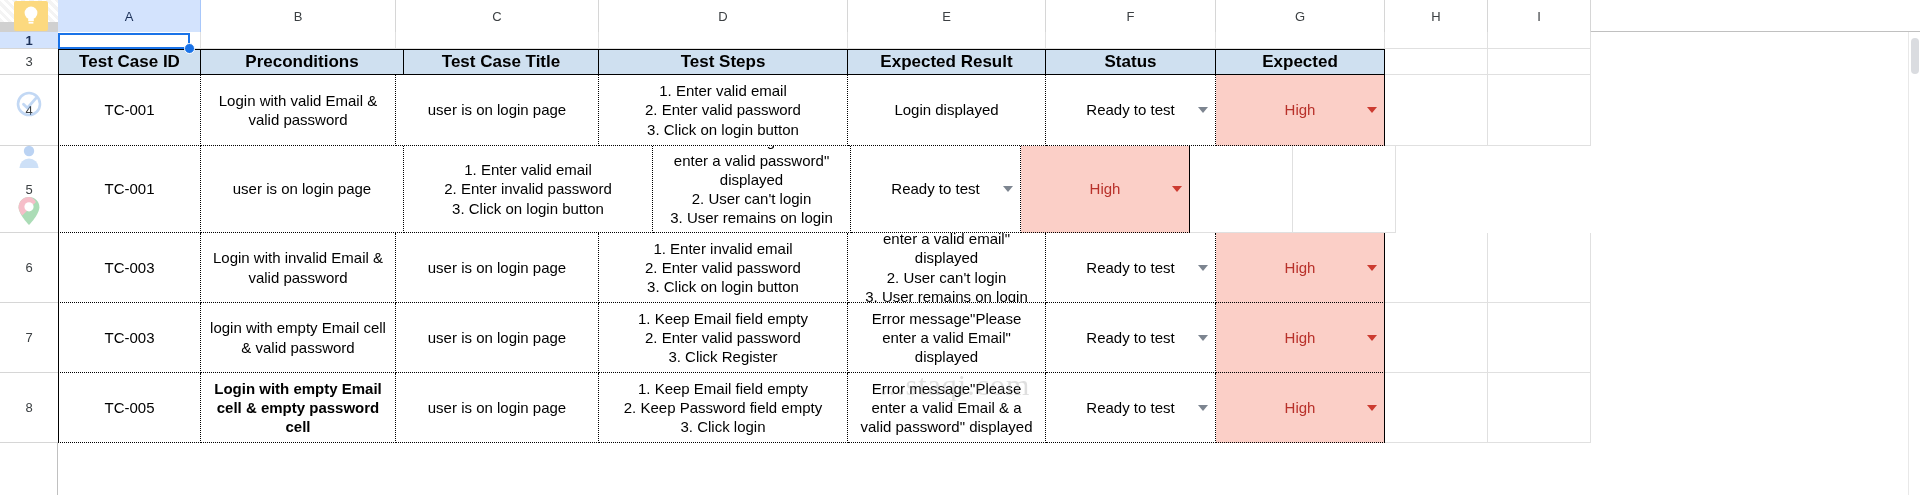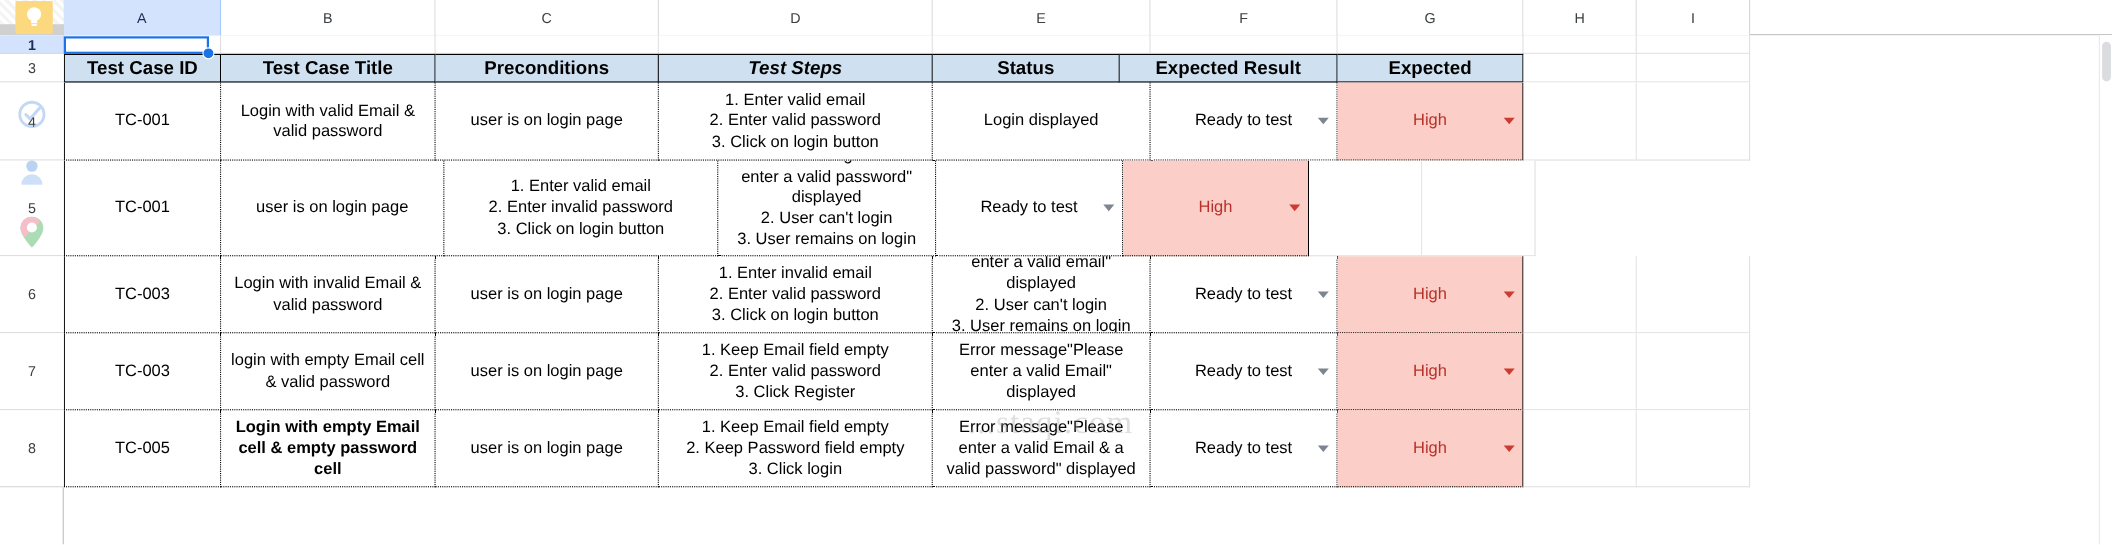--- a/index.html
+++ b/index.html
@@ -325,25 +325,25 @@
             <div class="cell " style="width: 203px; flex: 0 0 203px; height: 100%;"></div>
             <div class="cell " style="width: 249px; flex: 0 0 249px; height: 100%;"></div>
             <div class="cell " style="width: 198px; flex: 0 0 198px; height: 100%;"></div>
             <div class="cell " style="width: 170px; flex: 0 0 170px; height: 100%;"></div>
             <div class="cell " style="width: 169px; flex: 0 0 169px; height: 100%;"></div>
             <div class="cell " style="width: 103px; flex: 0 0 103px; height: 100%;"></div>
             <div class="cell " style="width: 103px; flex: 0 0 103px; height: 100%;"></div>
           </div>
           <div class="row row-thead" style="height: 26px;">
             <div class="cell first-in-table " style="width: 143px; flex: 0 0 143px;">Test Case ID</div>
+            <div class="cell " style="width: 203px; flex: 0 0 203px;">Preconditions</div>
             <div class="cell " style="width: 195px; flex: 0 0 195px;">Test Case Title</div>
-            <div class="cell " style="width: 203px; flex: 0 0 203px;">Preconditions</div>
-            <div class="cell " style="width: 249px; flex: 0 0 249px; font-style: italic;">Test Steps</div>
+            <div class="cell " style="width: 249px; flex: 0 0 249px;">Test Steps</div>
+            <div class="cell " style="width: 198px; flex: 0 0 198px;">Expected Result</div>
             <div class="cell " style="width: 170px; flex: 0 0 170px;">Status</div>
-            <div class="cell " style="width: 198px; flex: 0 0 198px;">Expected Result</div>
             <div class="cell " style="width: 169px; flex: 0 0 169px;">Expected</div>
             <div class="cell outside" style="width: 103px; flex: 0 0 103px; background: rgb(255, 255, 255); border-top: none; border-bottom: 1px solid rgb(224, 224, 224); border-right: 1px solid rgb(224, 224, 224); font-weight: normal;"></div>
             <div class="cell outside" style="width: 103px; flex: 0 0 103px; background: rgb(255, 255, 255); border-top: none; border-bottom: 1px solid rgb(224, 224, 224); border-right: 1px solid rgb(224, 224, 224); font-weight: normal;"></div>
           </div>
           <div class="row row-data" style="height: 71px;">
             <div class="cell first-in-table " style="width: 143px; flex: 0 0 143px;">TC-001</div>
             <div class="cell " style="width: 195px; flex: 0 0 195px;">Login with valid Email &amp; valid password</div>
             <div class="cell " style="width: 203px; flex: 0 0 203px;">user is on login page</div>
             <div class="cell " style="width: 249px; flex: 0 0 249px;">1. Enter valid email
 2. Enter valid password

